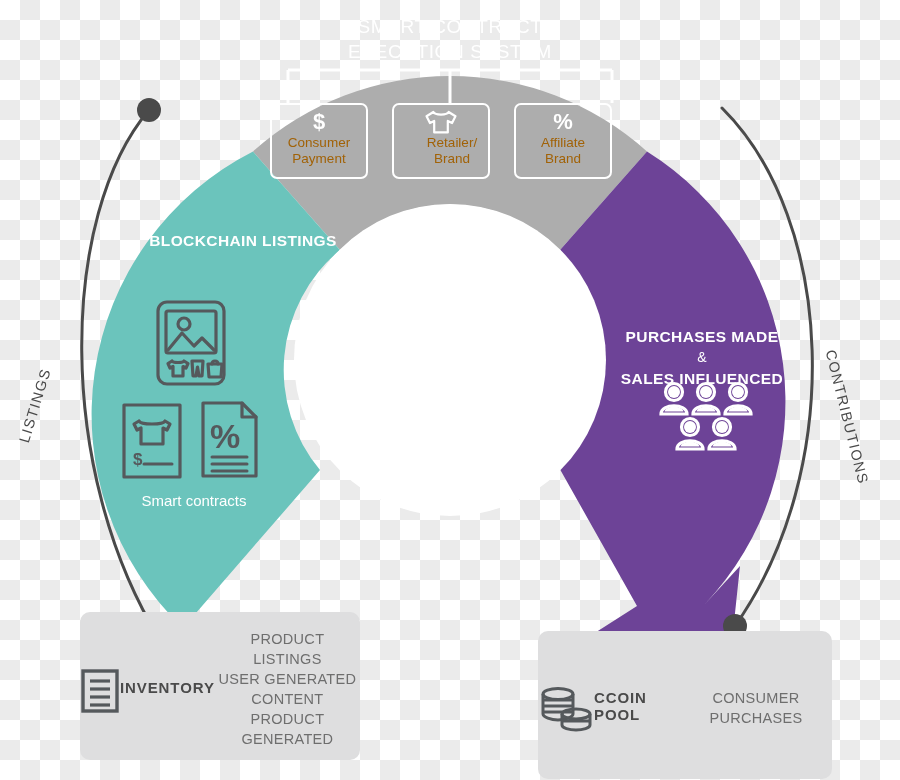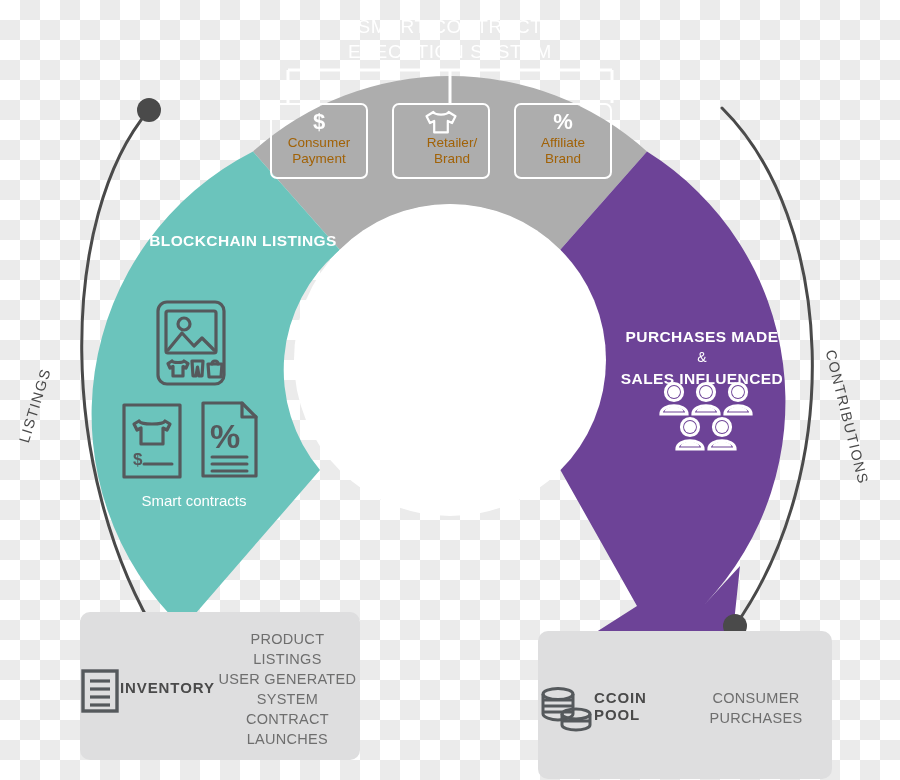--- a/index.html
+++ b/index.html
@@ -342,22 +342,22 @@
         <rect x="3" y="3" width="34" height="40" fill="none" stroke="#55595C" stroke-width="3.4"></rect>
         <line x1="10" y1="13" x2="30" y2="13" stroke="#55595C" stroke-width="3.2"></line>
         <line x1="10" y1="21" x2="30" y2="21" stroke="#55595C" stroke-width="3.2"></line>
         <line x1="10" y1="29" x2="30" y2="29" stroke="#55595C" stroke-width="3.2"></line>
         <line x1="10" y1="37" x2="30" y2="37" stroke="#55595C" stroke-width="3.2"></line>
       </svg>
     </div>
     <div class="card-title">INVENTORY</div>
     <div class="card-lines">
       <div>PRODUCT LISTINGS</div>
-      <div>USER GENERATED SYSTEM</div>
-      <div>CONTRACT LAUNCHES</div>
+      <div>USER GENERATED CONTENT</div>
+      <div>PRODUCT GENERATED</div>
     </div>
   </div>
 
   <div class="card" id="card-ccoin">
     <div class="card-icon">
       <svg width="56" height="48" viewBox="0 0 56 48">
         <g fill="none" stroke="#55595C" stroke-width="3">
           <ellipse cx="20" cy="8" rx="15" ry="5.5"></ellipse>
           <path d="M 5 8 L 5 28 C 5 31 13 34 20 34 C 27 34 35 31 35 28 L 35 8"></path>
           <line x1="5" y1="14" x2="35" y2="14"></line>

